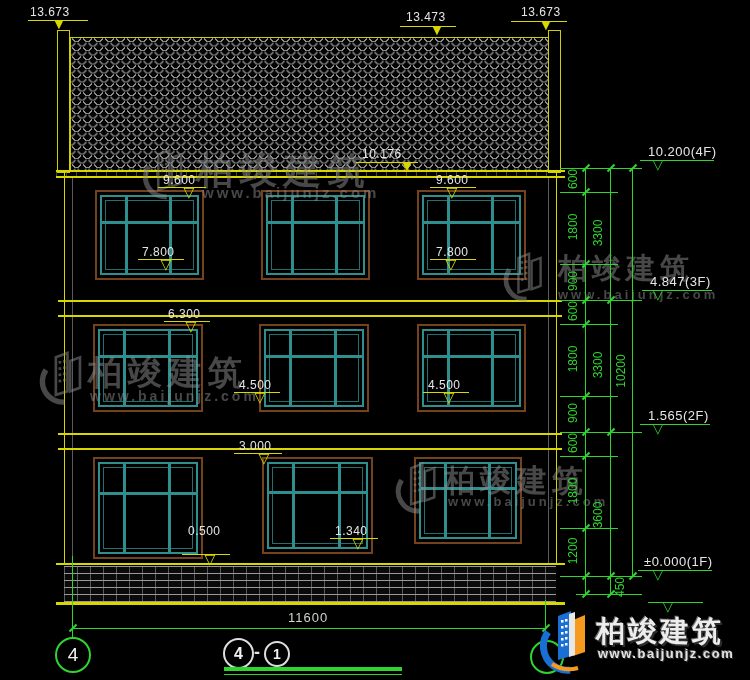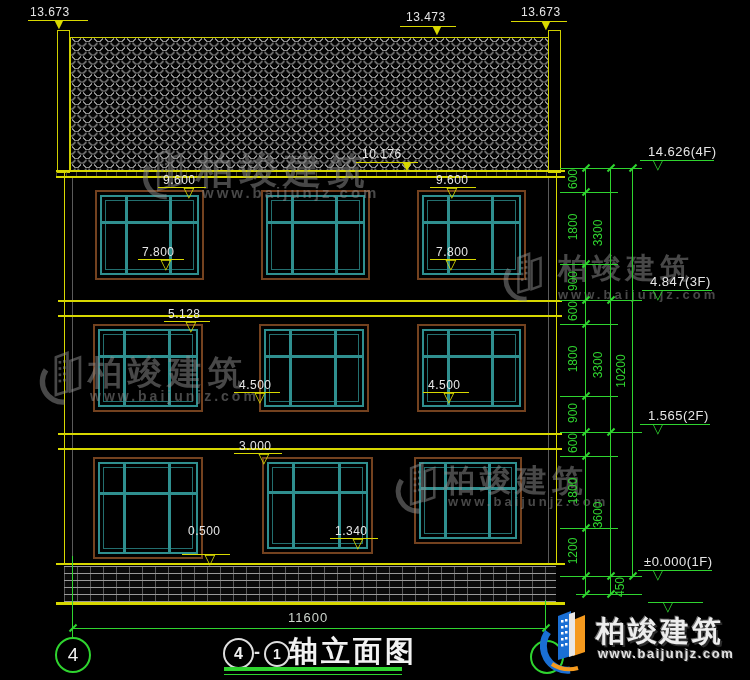--- a/index.html
+++ b/index.html
@@ -224,21 +224,21 @@
   <span class="tri" style="left:444px;top:186px;">▽</span>
 
   <span class="t12" style="left:142px;top:245px;">7.800</span>
   <div class="ylinethin" style="left:138px;top:259px;width:46px;"></div>
   <span class="tri" style="left:158px;top:258px;">▽</span>
 
   <span class="t12" style="left:436px;top:245px;">7.800</span>
   <div class="ylinethin" style="left:430px;top:259px;width:46px;"></div>
   <span class="tri" style="left:443px;top:258px;">▽</span>
 
-  <span class="t12" style="left:168px;top:307px;">5.128</span>
+  <span class="t12" style="left:168px;top:307px;">6.300</span>
   <div class="ylinethin" style="left:164px;top:321px;width:46px;"></div>
   <span class="tri" style="left:183px;top:320px;">▽</span>
 
   <span class="t12" style="left:239px;top:378px;">4.500</span>
   <div class="ylinethin" style="left:234px;top:392px;width:46px;"></div>
   <span class="tri" style="left:252px;top:391px;">▽</span>
 
   <span class="t12" style="left:428px;top:378px;">4.500</span>
   <div class="ylinethin" style="left:423px;top:392px;width:46px;"></div>
   <span class="tri" style="left:441px;top:391px;">▽</span>
@@ -248,21 +248,21 @@
   <span class="tri" style="left:256px;top:452px;">▽</span>
 
   <span class="t12" style="left:188px;top:524px;">0.500</span>
   <div class="ylinethin" style="left:182px;top:554px;width:48px;"></div>
   <span class="tri" style="left:202px;top:553px;">▽</span>
 
   <span class="t12" style="left:335px;top:524px;">1.340</span>
   <div class="ylinethin" style="left:330px;top:538px;width:48px;"></div>
   <span class="tri" style="left:350px;top:537px;">▽</span>
 
-  <span class="t13" style="left:648px;top:144px;">14.626(4F)</span>
+  <span class="t13" style="left:648px;top:144px;">10.200(4F)</span>
   <div class="gline" style="left:640px;top:160px;width:74px;"></div>
   <span class="tri g" style="left:650px;top:158px;">▽</span>
 
   <span class="t13" style="left:650px;top:274px;">4.847(3F)</span>
   <div class="gline" style="left:642px;top:290px;width:70px;"></div>
   <span class="tri g" style="left:650px;top:288px;">▽</span>
 
   <span class="t13" style="left:648px;top:408px;">1.565(2F)</span>
   <div class="gline" style="left:640px;top:424px;width:70px;"></div>
   <span class="tri g" style="left:650px;top:422px;">▽</span>
@@ -340,21 +340,20 @@
   </div>
   <div class="bubble green" style="left:530px;top:640px;width:30px;height:30px;"></div>
 
   <div class="bubble white" style="left:223px;top:638px;width:27px;height:27px;font-size:16px;font-weight:bold;">
     <span>4</span>
   </div>
   <span class="t13" style="left:254px;top:642px;font-size:18px;font-weight:bold;">-</span>
   <div class="bubble white" style="left:264px;top:641px;width:22px;height:22px;font-size:14px;font-weight:bold;">
     <span>1</span>
   </div>
-  <span class="title-name" style="left:289px;top:632px;">轴立面图</span>
   <div style="position:absolute;left:224px;top:667px;width:178px;height:4px;background:#2fd42f;"></div>
   <div style="position:absolute;left:224px;top:674px;width:178px;height:1px;background:#2fd42f;"></div>
 
   <svg style="position:absolute;left:540px;top:606px;" width="54" height="68" viewBox="0 0 54 68">
     <path d="M30 64 A24 24 0 0 1 8 26" fill="none" stroke="#1a6fd4" stroke-width="7"></path>
     <path d="M12 58 Q24 66 38 62" fill="none" stroke="#f59a1e" stroke-width="4"></path>
     <polygon points="18,10 31,5 31,50 18,54" fill="#1a6fd4"></polygon>
     <polygon points="33,14 45,9 45,46 33,50" fill="#f59a1e"></polygon>
     <polygon points="29,8 35,6 35,49 29,51" fill="#e8e8e8"></polygon>
     <g fill="#ffffff">

